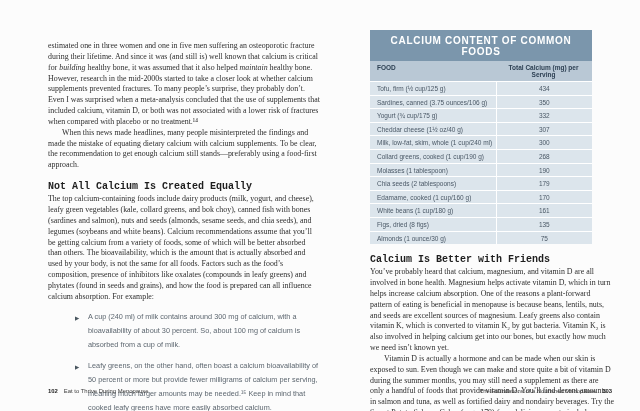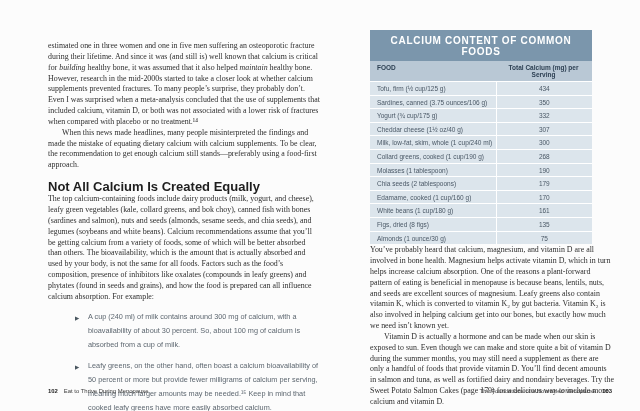--- a/index.html
+++ b/index.html
@@ -10,22 +10,22 @@
   }
   .page-left  { position:absolute; left:48px;  top:26px; width:272px; }
   .page-right { position:absolute; left:370px; top:30px; width:244px; }
 
   .body-text { font-size:7.9px; line-height:10.85px; color:#2e2e2e;margin-top:15px; }
   .body-text p { margin:0; }
   p.indent { text-indent:14px; }
   .it { font-style:italic; }
 
   h3.section-heading {
-    font-family:Liberation Sans, sans-serif; font-weight:bold;
-    font-size:13px; line-height:10px; color:#1e1e1e;
+    font-family:Liberation Mono, monospace; font-weight:bold;
+    font-size:10px; line-height:10px; color:#1e1e1e;
     margin:11px 0 2px 0;
   }
 
   .bullets {
     margin:7px 0 0 27px;
     font-family:"Liberation Sans", sans-serif;
     font-size:7.3px; line-height:14px; color:#5d6770;
   }
   .bullet { position:relative; padding-left:13px; margin-bottom:7px; }
   .bullet .marker {
@@ -140,20 +140,21 @@
           <div class="c1">Figs, dried (8 figs)</div>
           <div class="c2">135</div>
         </div>
         <div class="trow">
           <div class="c1">Almonds (1 ounce/30 g)</div>
           <div class="c2">75</div>
         </div>
       </div>
   </div>
 
+  <h3 class="section-heading rp-heading">Calcium Is Better with Friends</h3>
   <div class="body-text rp-body">
     <p>You’ve probably heard that calcium, magnesium, and vitamin D are all involved in bone health. Magnesium helps activate vitamin D, which in turn helps increase calcium absorption. One of the reasons a plant-forward pattern of eating is beneficial in menopause is because beans, lentils, nuts, and seeds are excellent sources of magnesium. Leafy greens also contain vitamin K, which is converted to vitamin K₂ by gut bacteria. Vitamin K₂ is also involved in helping calcium get into our bones, but exactly how much we need isn’t known yet.</p>
     <p class="indent">Vitamin D is actually a hormone and can be made when our skin is exposed to sun. Even though we can make and store quite a bit of vitamin D during the summer months, you may still need a supplement as there are only a handful of foods that provide vitamin D. You’ll find decent amounts in salmon and tuna, as well as fortified dairy and nondairy beverages. Try the Sweet Potato Salmon Cakes (page 179) for a delicious way to include more calcium and vitamin D.</p>
   </div>
 </div>
 
 <div class="footer footer-left">
   <span class="pagenum">102</span><span>Eat to Thrive During Menopause</span>
 </div>
 <div class="footer footer-right">

